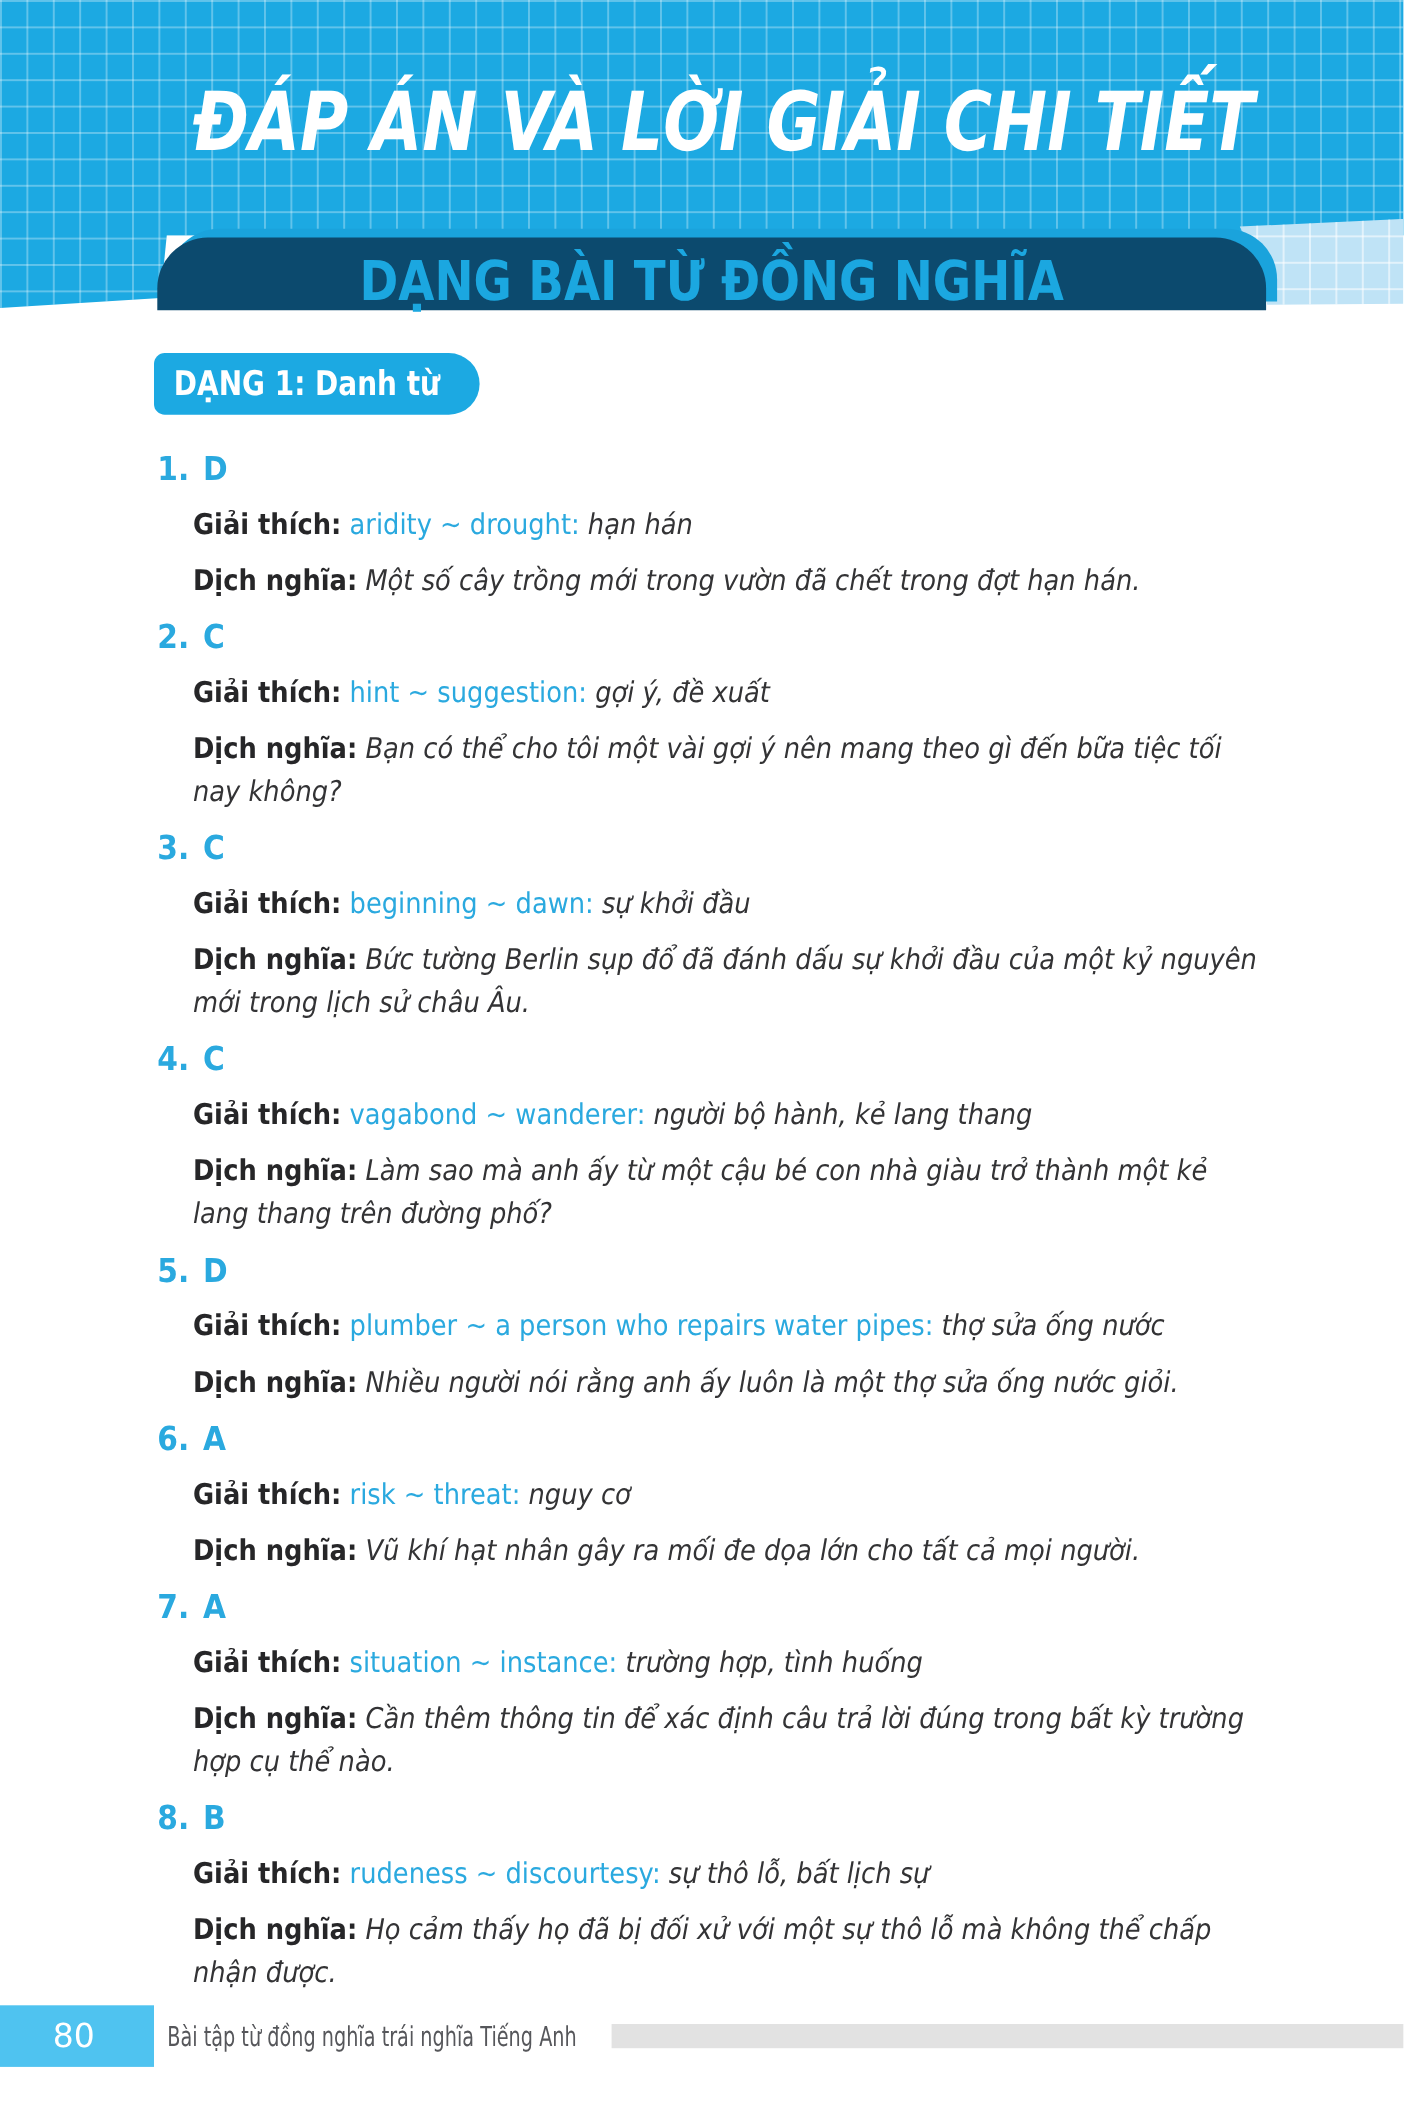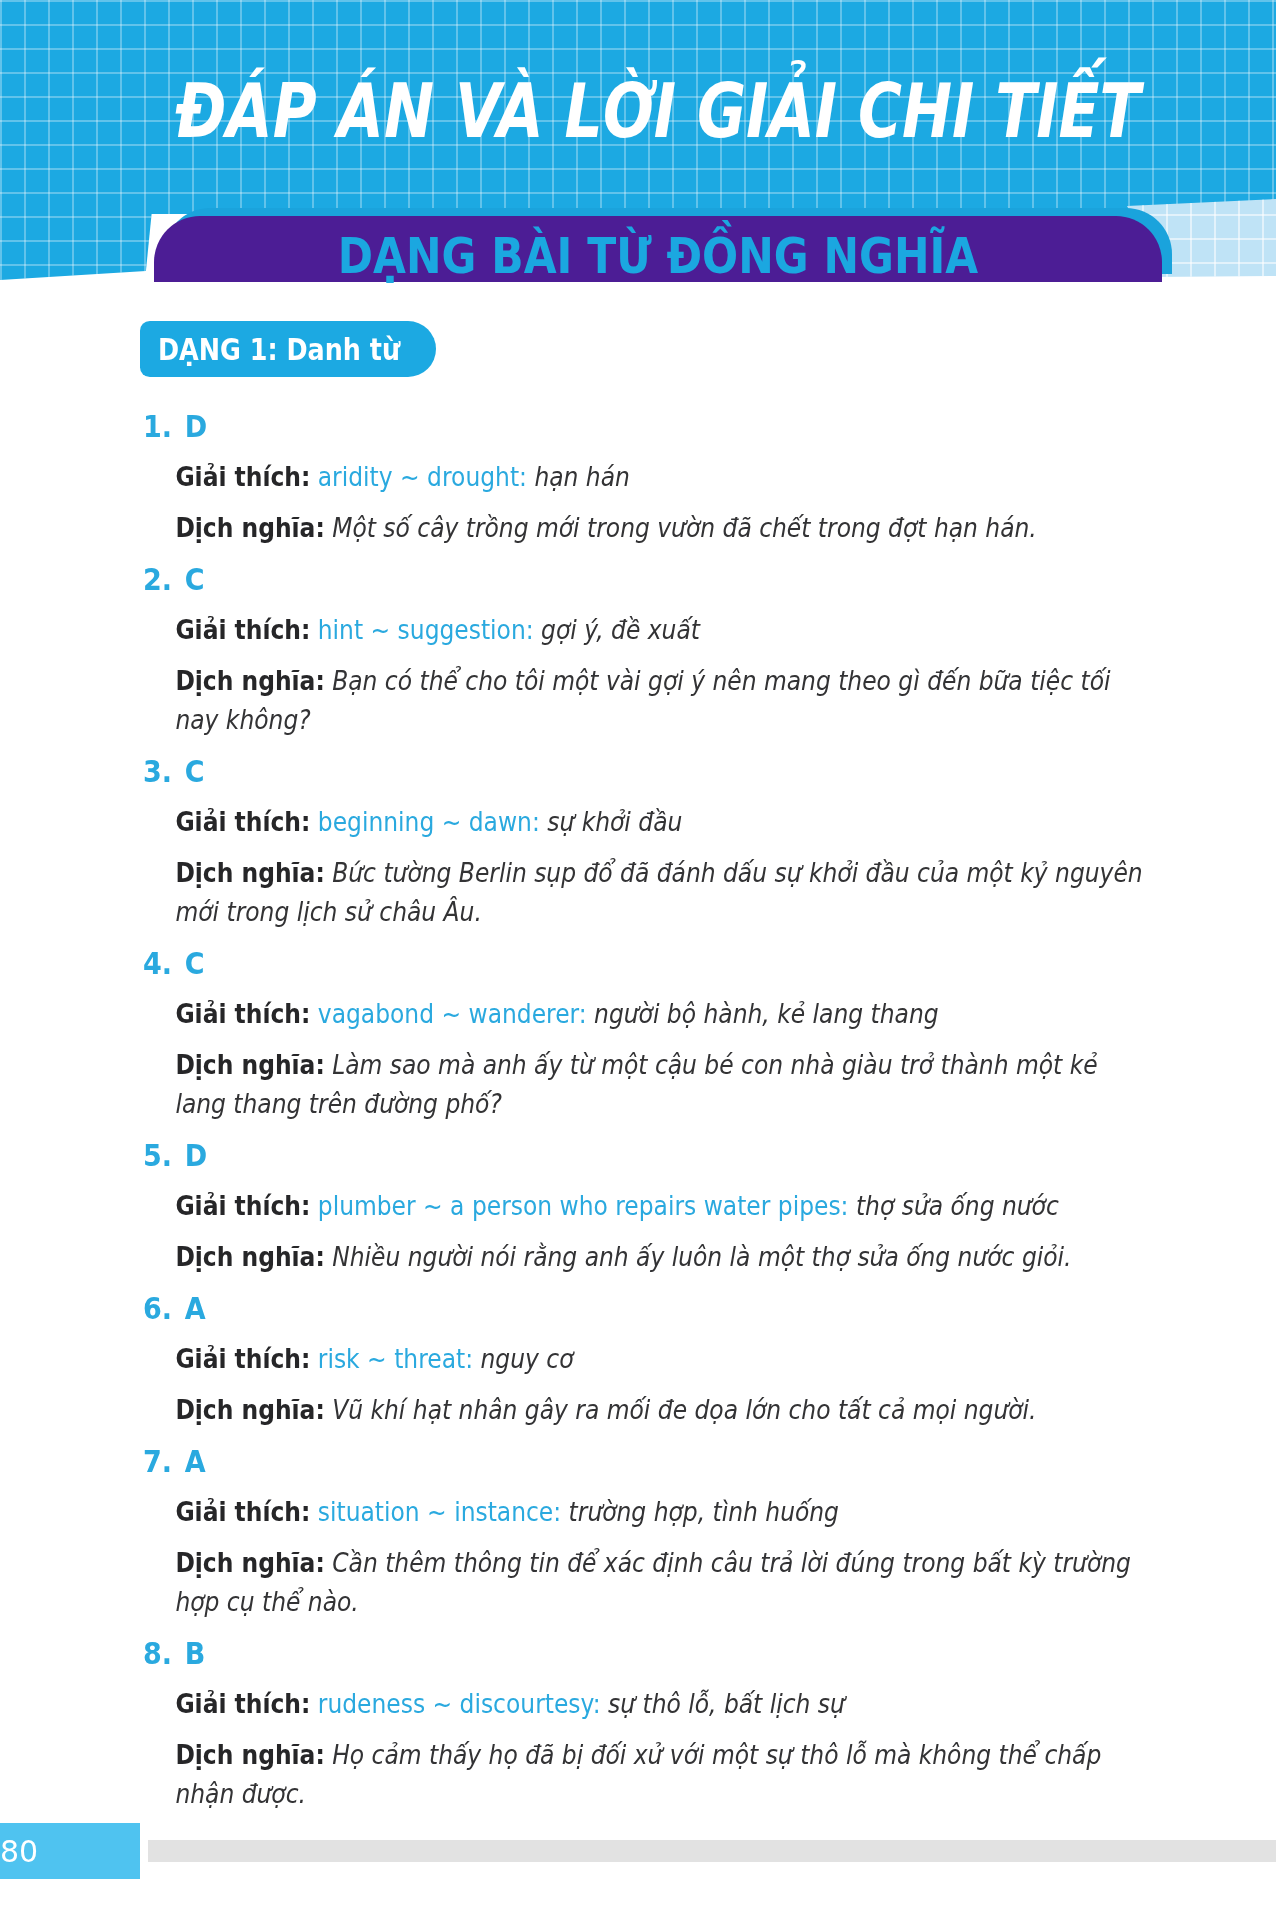--- a/index.html
+++ b/index.html
@@ -29,22 +29,22 @@
   .deco-right{
     position:absolute;top:190px;left:1118px;width:158px;height:90px;z-index:2;
     background-color:#bfe3f6;
     background-image:
       linear-gradient(rgba(255,255,255,.55) 2px, transparent 2px),
       linear-gradient(90deg, rgba(255,255,255,.55) 2px, transparent 2px);
     background-size:24px 24px;
     clip-path:polygon(5.7% 17.8%,100% 10%,100% 95.6%,21.5% 96.7%,17.7% 57.8%);
   }
   .title-box{
-    position:absolute;left:154px;top:216px;width:1008px;height:66px;z-index:3;
-    background:#4c1d95;border-radius:46px 46px 0 0;
+    position:absolute;left:143px;top:216px;width:1008px;height:66px;z-index:3;
+    background:#0c4a6e;border-radius:46px 46px 0 0;
     box-shadow:10px -8px 0 0 #1aa3dc;
   }
   .subtitle{
     margin:0;padding-top:13px;text-align:center;color:#1ba7e0;
     font-size:50px;line-height:54px;font-weight:bold;white-space:nowrap;
     transform:scaleX(.85);transform-origin:50% 0;
   }
   
   .badge{
     position:absolute;left:140px;top:321px;width:296px;height:56px;z-index:2;
@@ -68,21 +68,21 @@
   .syn{color:#2aa9df;}
   .meaning{color:#333335;font-style:italic;}
   .item{margin:0;}
   
   .footer{
     position:absolute;left:0;top:1823px;width:1276px;height:56px;z-index:1;
     display:flex;align-items:center;
   }
   .pagenum-block{
     width:140px;height:56px;background:#4fc3f0;flex:0 0 auto;
-    display:flex;align-items:center;justify-content:flex-start;
+    display:flex;align-items:center;justify-content:center;
     padding-right:6px;box-sizing:border-box;
   }
   .pagenum{color:#ffffff;font-size:30px;}
   .book-title{
     margin-left:12px;width:396px;flex:0 0 auto;color:#56575b;font-size:25px;
     white-space:nowrap;overflow:visible;
   }
   .book-title span{display:inline-block;transform:scaleX(.7);transform-origin:0 50%;white-space:nowrap;}
   .footer-bar{flex:1 1 auto;height:22px;background:#e2e2e2;margin-left:8px;}
 </style>
@@ -223,14 +223,17 @@
       <span class="lbl">Dịch nghĩa:</span>
       <em class="meaning">Họ cảm thấy họ đã bị đối xử với một sự thô lỗ mà không thể chấp nhận được.</em>
     </p>
   </section>
 </main>
 
 <footer class="footer">
   <div class="pagenum-block">
     <span class="pagenum">80</span>
   </div>
+  <div class="book-title">
+    <span>Bài tập từ đồng nghĩa trái nghĩa Tiếng Anh</span>
+  </div>
   <div class="footer-bar"></div>
 </footer>
 
 </body></html>

